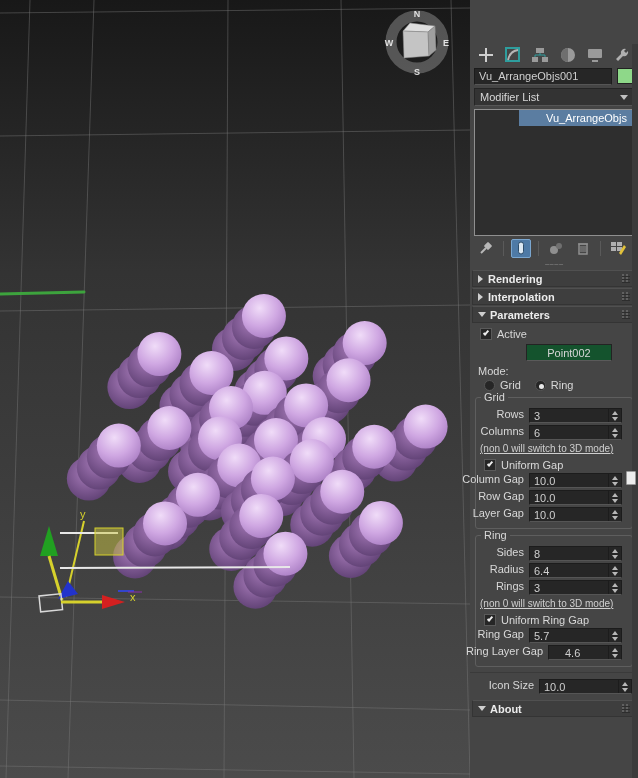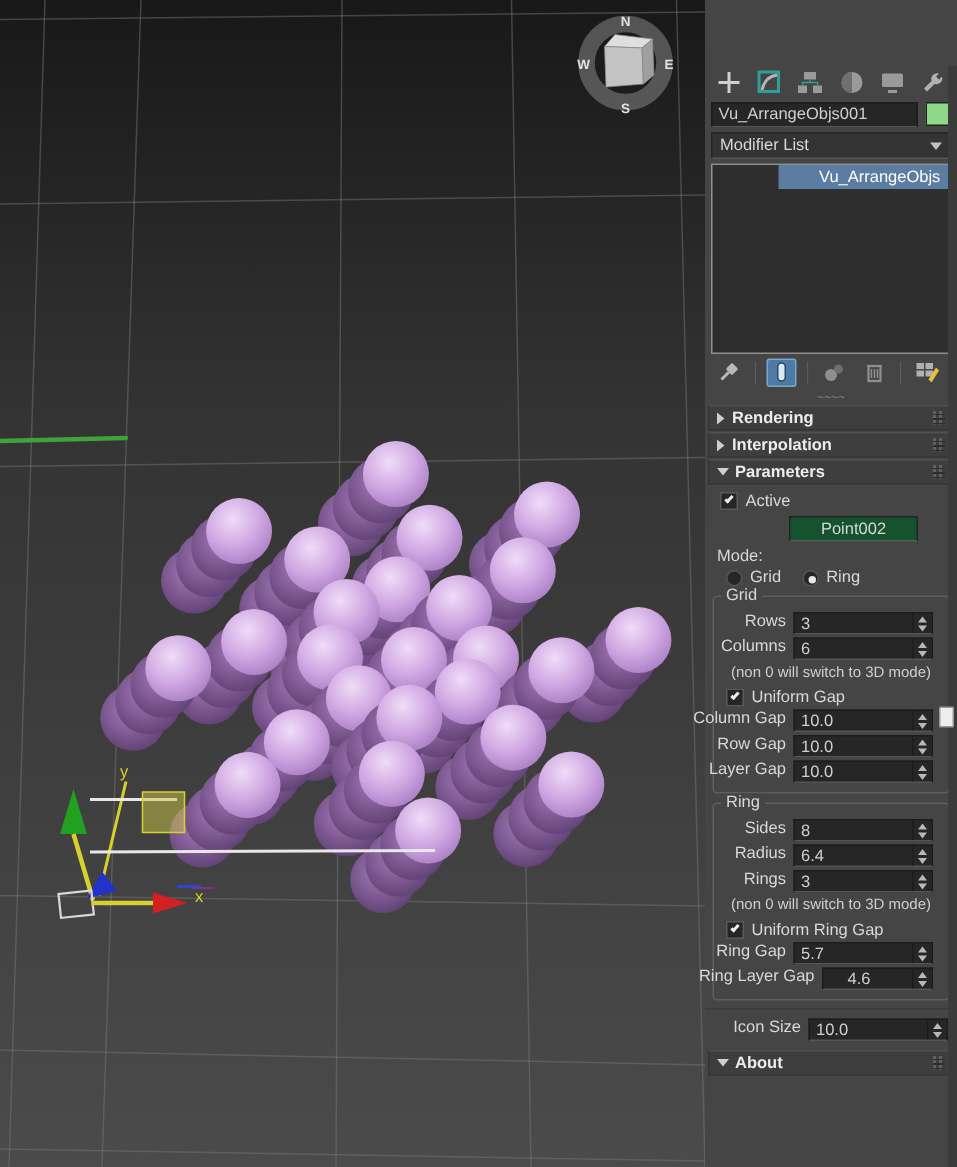--- a/index.html
+++ b/index.html
@@ -41,21 +41,21 @@
   .gtitle{position:absolute;top:-7px;left:5px;background:#454545;padding:0 3px;color:#d8d8d8;}
   .prow{display:flex;align-items:flex-start;justify-content:flex-end;gap:5px;margin:2px 6px 2px 0;}
   .plbl{color:#d8d8d8;white-space:nowrap;}
   .field{display:flex;align-items:stretch;width:93px;height:15px;background:#262626;border:1px solid #1c1c1c;border-bottom-color:#555;flex:none;}
   .field.narrow{width:74px;padding-left:12px;}
   .fval{flex:1;display:flex;align-items:center;padding-left:4px;color:#cfcfcf;}
   .spin{display:flex;flex-direction:column;justify-content:center;gap:2px;padding:0 3px;border-left:1px solid #1c1c1c;cursor:pointer;}
   .spin i{display:block;width:0;height:0;}
   .spin .up{border-left:3px solid transparent;border-right:3px solid transparent;border-bottom:4px solid #b8b8b8;}
   .spin .dn{border-left:3px solid transparent;border-right:3px solid transparent;border-top:4px solid #b8b8b8;}
-  .note{margin:3px 0 1px;text-align:center;font-size:10px;color:#cfcfcf;white-space:nowrap;}
+  .note{margin:3px 0 1px;font-size:10px;color:#cfcfcf;white-space:nowrap;text-decoration:underline;}
   .iconsize{border-top:1px solid #3a3a3a;padding-top:4px;margin-top:5px;}
   .aboutbox{position:relative;border:1px solid #5e5e5e;border-radius:3px;margin:8px 5px 2px;padding:8px 6px 4px;}
   .aline{margin:1px 0 5px 2px;color:#dcdcdc;}
   .scrolltrack{position:absolute;right:0;top:0;width:6px;height:778px;background:#3b3b3b;}
   .scrollthumb{position:absolute;right:2px;top:427px;width:10px;height:14px;background:#ededed;border:1px solid #9a9a9a;border-radius:1px;cursor:pointer;}
 </style>
 </head>
 <body>
 
 <div class="app">

